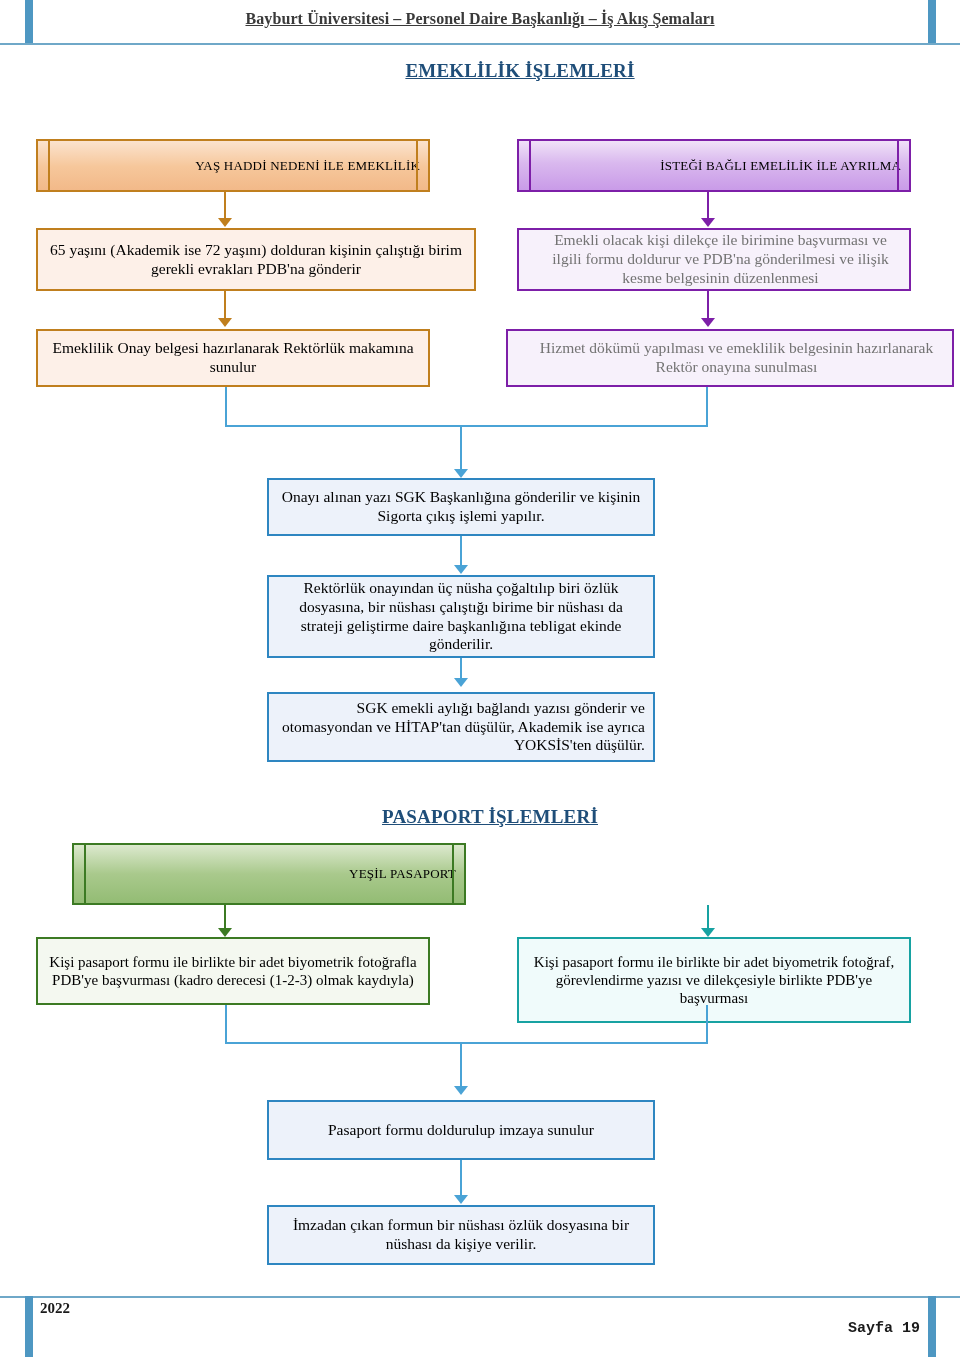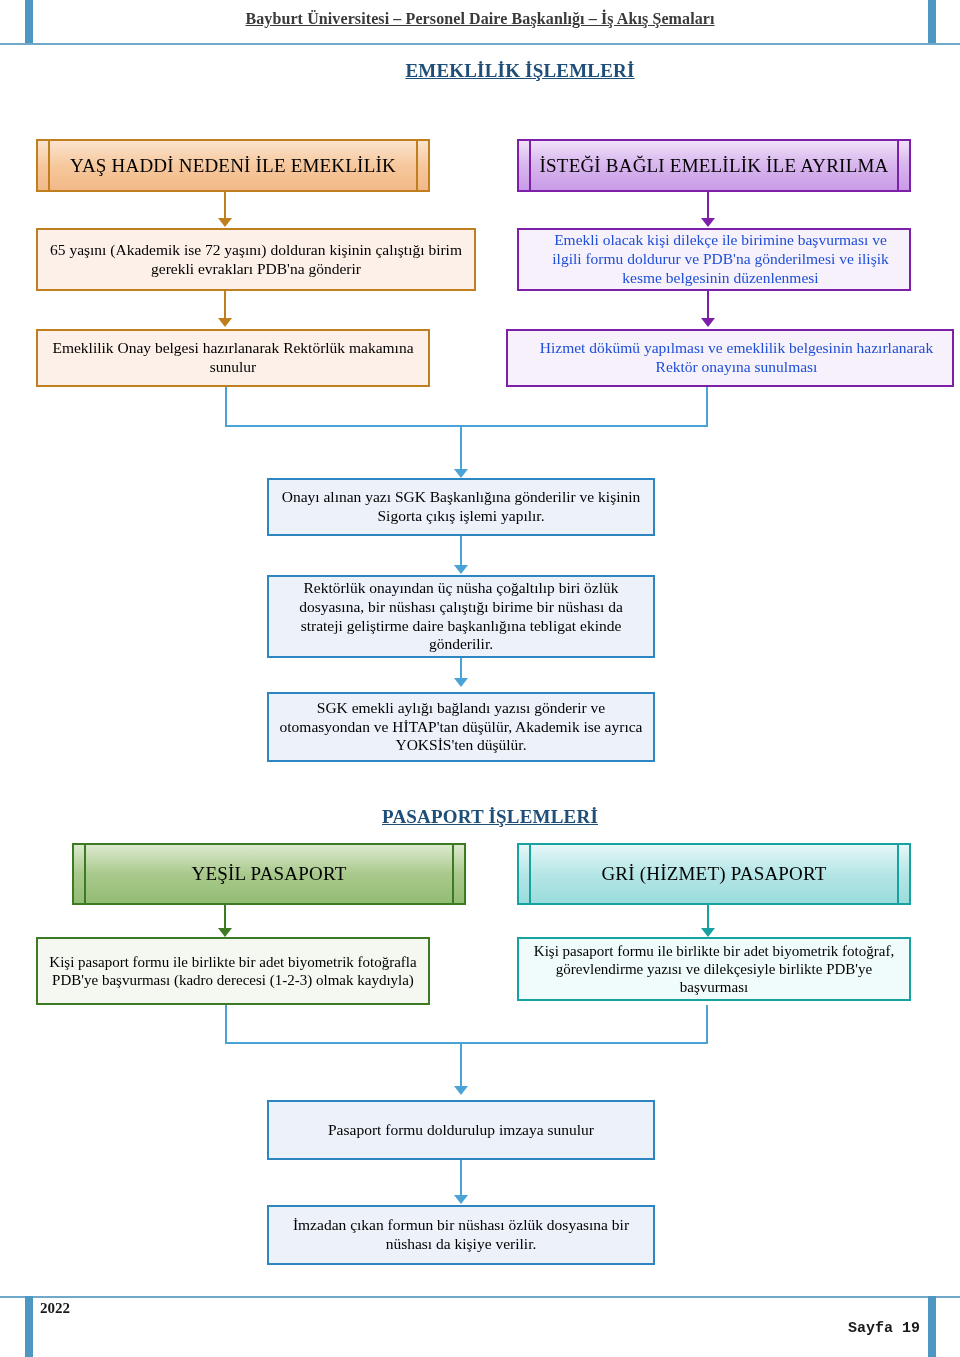--- a/index.html
+++ b/index.html
@@ -43,42 +43,42 @@
   
   .box{
     position:absolute;box-sizing:border-box;
     display:flex;align-items:center;justify-content:center;
     text-align:center;line-height:1.22;
     padding:3px 8px;
   }
   .box span{display:block;width:100%;}
 
   
-  .banner{font-size:19px;font-weight:400;letter-spacing:.2px;}
+  .banner{font-size:13px;font-weight:400;letter-spacing:.2px;text-align:right;}
   .banner .sidebar-l,.banner .sidebar-r{
     position:absolute;top:0;bottom:0;width:0;
   }
   .banner .sidebar-l{left:10px;border-left:2px solid currentColor;}
   .banner .sidebar-r{right:10px;border-right:2px solid currentColor;}
 
   
   .or-banner{
     border:2px solid #C07F1E;color:#C07F1E;
     background:linear-gradient(180deg,#FBE3CE 0%,#F6C79B 52%,#F2B989 100%);
   }
   .or-banner span{color:#000;}
   .or-box{border:2px solid #C07F1E;background:#FDF0E8;color:#000;}
 
   
   .pu-banner{
     border:2px solid #7D1FA8;color:#7D1FA8;
     background:linear-gradient(180deg,#F0E2F8 0%,#D9B8EE 45%,#C99BE8 100%);
   }
   .pu-banner span{color:#000;}
-  .pu-box{border:2px solid #7D1FA8;background:#F7F1FB;color:#1d4ed8;padding-left:21px;}
+  .pu-box{border:2px solid #7D1FA8;background:#F7F1FB;color:#737373;padding-left:21px;}
 
   
   .bl-box{border:2px solid #2E86C1;background:#EDF2FA;color:#000;}
 
   
   .gr-banner{
     border:2px solid #3C7A23;color:#3C7A23;
     background:linear-gradient(180deg,#DCE9CE 0%,#A9C98C 50%,#93BC74 100%);
   }
   .gr-banner span{color:#000;}
@@ -176,49 +176,44 @@
   <div class="vline c-bl" style="left:460px;top:536px;height:33px;"></div>
   <div class="arrow a-bl" style="left:454px;top:565px;"></div>
 
   <div class="box bl-box bodytext" style="left:267px;top:575px;width:388px;height:83px;">
     <span>Rektörlük onayından üç nüsha çoğaltılıp biri özlük dosyasına, bir nüshası çalıştığı birime bir nüshası da strateji geliştirme daire başkanlığına tebligat ekinde gönderilir.</span>
   </div>
 
   <div class="vline c-bl" style="left:460px;top:658px;height:24px;"></div>
   <div class="arrow a-bl" style="left:454px;top:678px;"></div>
 
-  <div class="box bl-box bodytext" style="left:267px;top:692px;width:388px;height:70px;">
+  <div class="box bl-box bodytext" style="left:267px;top:692px;width:388px;height:70px;text-align:right;">
     <span>SGK emekli aylığı bağlandı yazısı gönderir ve otomasyondan ve HİTAP'tan düşülür, Akademik ise ayrıca YOKSİS'ten düşülür.</span>
   </div>
 
   <div class="section-title" id="title-pasaport">PASAPORT İŞLEMLERİ</div>
 
   <div class="box banner gr-banner" style="left:36px;top:843px;width:394px;height:62px;margin-left:36px;">
     <i class="sidebar-l"></i>
     <i class="sidebar-r"></i>
     <span>YEŞİL PASAPORT</span>
   </div>
 
   <div class="vline c-gr" style="left:224px;top:905px;height:27px;"></div>
   <div class="arrow a-gr" style="left:218px;top:928px;"></div>
 
   <div class="box gr-box bodytext-sm" style="left:36px;top:937px;width:394px;height:68px;justify-content:center;">
     <span>Kişi pasaport formu ile birlikte bir adet biyometrik fotoğrafla  PDB'ye başvurması (kadro  derecesi (1-2-3) olmak kaydıyla)</span>
   </div>
 
-  <div class="box banner te-banner" style="left:517px;top:843px;width:394px;height:62px;">
-    <i class="sidebar-l"></i>
-    <i class="sidebar-r"></i>
-    <span>GRİ (HİZMET) PASAPORT</span>
-  </div>
 
   <div class="vline c-te" style="left:707px;top:905px;height:27px;"></div>
   <div class="arrow a-te" style="left:701px;top:928px;"></div>
 
-  <div class="box te-box bodytext-sm" style="left:517px;top:937px;width:394px;height:64px;">
+  <div class="box te-box bodytext-sm" style="left:517px;top:937px;width:394px;height:86px;">
     <span>Kişi pasaport formu ile birlikte bir adet biyometrik fotoğraf, görevlendirme yazısı ve dilekçesiyle birlikte PDB'ye başvurması</span>
   </div>
 
   <div class="vline c-bl" style="left:225px;top:1005px;height:39px;"></div>
   <div class="vline c-bl" style="left:706px;top:1005px;height:39px;"></div>
   <div class="hline c-bl" style="left:225px;top:1042px;width:483px;"></div>
   <div class="vline c-bl" style="left:460px;top:1042px;height:48px;"></div>
   <div class="arrow a-bl" style="left:454px;top:1086px;"></div>
 
   <div class="box bl-box bodytext" style="left:267px;top:1100px;width:388px;height:60px;">

